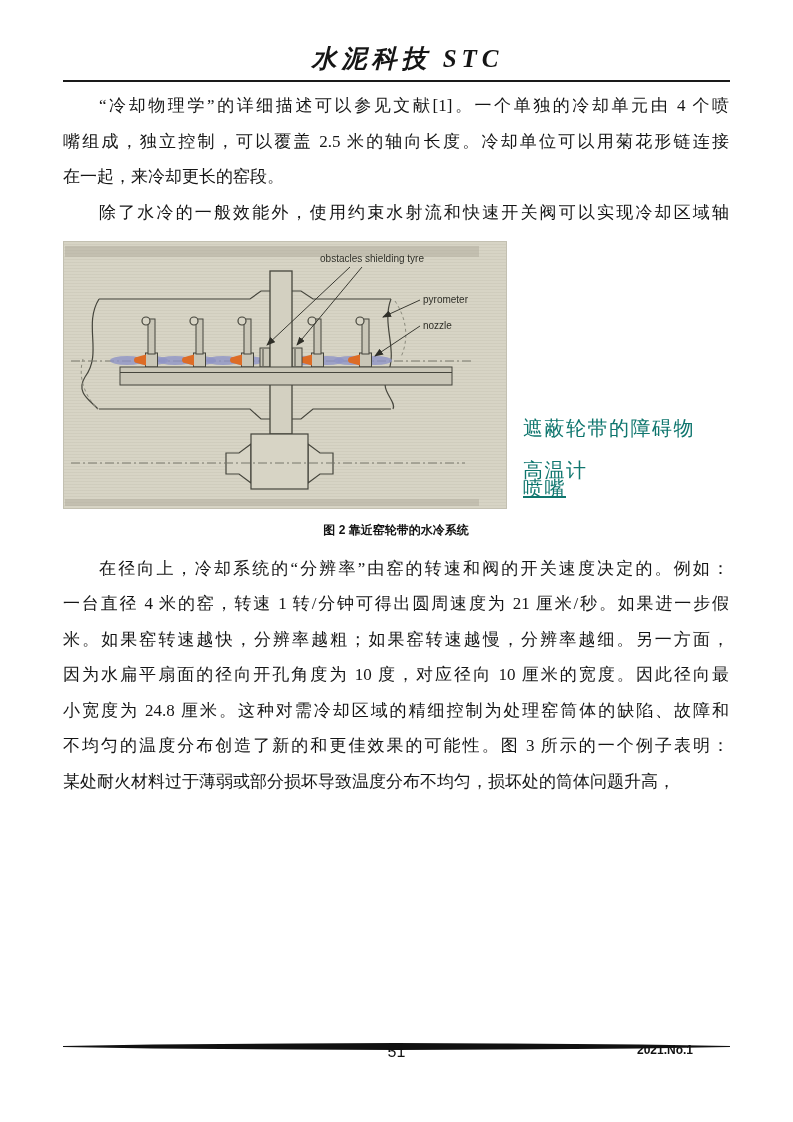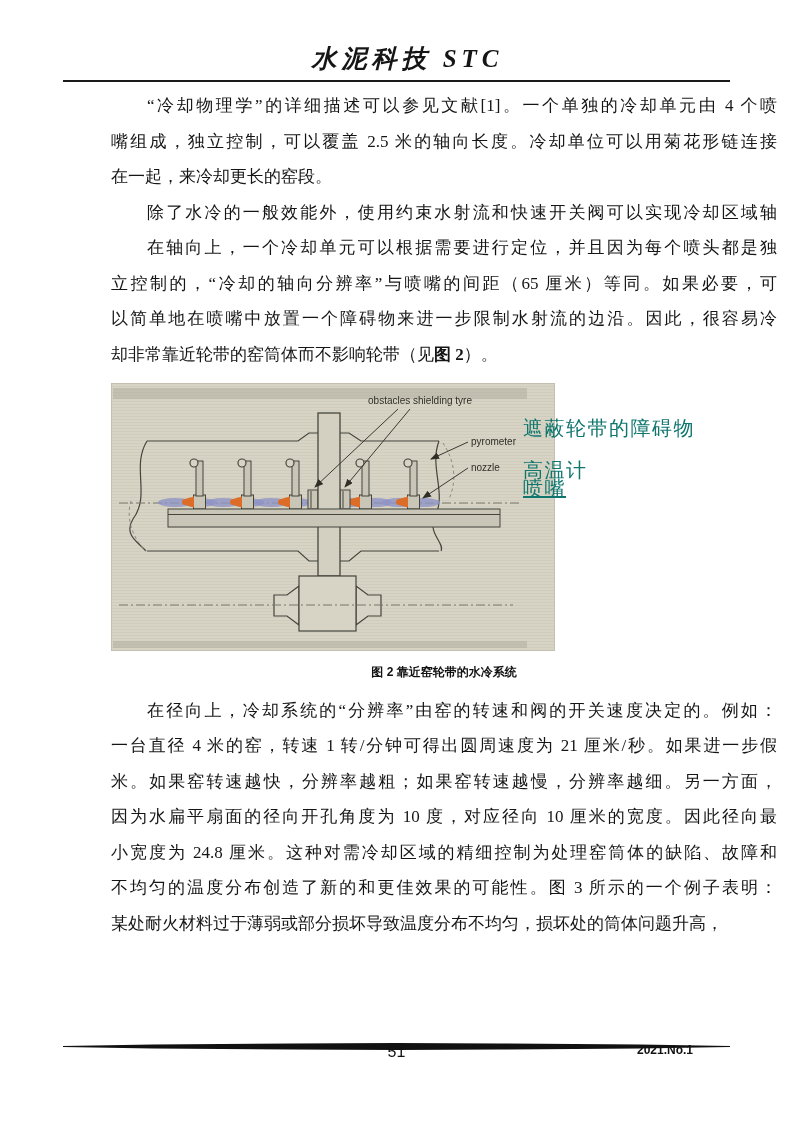--- a/index.html
+++ b/index.html
@@ -4,21 +4,21 @@
 <style>
   html,body{margin:0;padding:0;background:#ffffff;}
   .page{position:relative;width:793px;height:1122px;background:#fff;overflow:hidden;
         font-family:"Liberation Serif","DejaVu Serif",serif;color:#151515;}
   
   .journal-title{position:absolute;top:42px;left:0;width:100%;text-align:center;
         font-size:25px;font-weight:700;font-style:italic;letter-spacing:5px;padding-left:11px;}
   .header-rule{position:absolute;top:80px;left:63px;width:667px;height:0;
         border-top:2px solid #1a1a1a;}
   
-  .content{position:absolute;left:63px;top:88px;width:666px;margin-left:48px;}
+  .content{position:absolute;left:63px;top:88px;width:666px;}
   .bline{height:35.5px;line-height:35.5px;font-size:17px;white-space:nowrap-off;}
   .jline{text-align:justify;text-align-last:justify;}
   .lline{text-align:left;}
   .indent{text-indent:36px;}
   .bline b{font-weight:700;}
   
   .figure-wrap{margin-top:10.5px;width:444px;height:268px;position:relative;
         background:#d7d4c5;
         background-image:repeating-linear-gradient(0deg,rgba(110,105,85,.07) 0 1px,rgba(0,0,0,0) 1px 3px);
         box-shadow:inset 0 0 0 1px #c3c0b1;}
@@ -62,26 +62,20 @@
     <div>
       <div class="bline jline indent">“冷却物理学”的详细描述可以参见文献[1]。一个单独的冷却单元由 4 个喷</div>
       <div class="bline jline">嘴组成，独立控制，可以覆盖 2.5 米的轴向长度。冷却单位可以用菊花形链连接</div>
       <div class="bline lline">在一起，来冷却更长的窑段。</div>
     </div>
 
     <div>
       <div class="bline jline indent">除了水冷的一般效能外，使用约束水射流和快速开关阀可以实现冷却区域轴</div>
     </div>
 
-    <div>
-      <div class="bline jline indent">在轴向上，一个冷却单元可以根据需要进行定位，并且因为每个喷头都是独</div>
-      <div class="bline jline">立控制的，“冷却的轴向分辨率”与喷嘴的间距（65 厘米）等同。如果必要，可</div>
-      <div class="bline jline">以简单地在喷嘴中放置一个障碍物来进一步限制水射流的边沿。因此，很容易冷</div>
-      <div class="bline lline"><span>却非常靠近轮带的窑筒体而不影响轮带（见</span><b>图 2</b><span>）。</span></div>
-    </div>
 
     <div class="figure-wrap">
       <svg width="419" height="268" viewBox="0 0 419 268">
         <defs>
           <marker id="ah" markerWidth="9" markerHeight="7" refX="8" refY="3.5" orient="auto">
             <path d="M0,0 L9,3.5 L0,7 Z" fill="#2f2f28"></path>
           </marker>
         </defs>
 
         <rect class="scanstrip" x="2" y="5" width="414" height="11"></rect>

